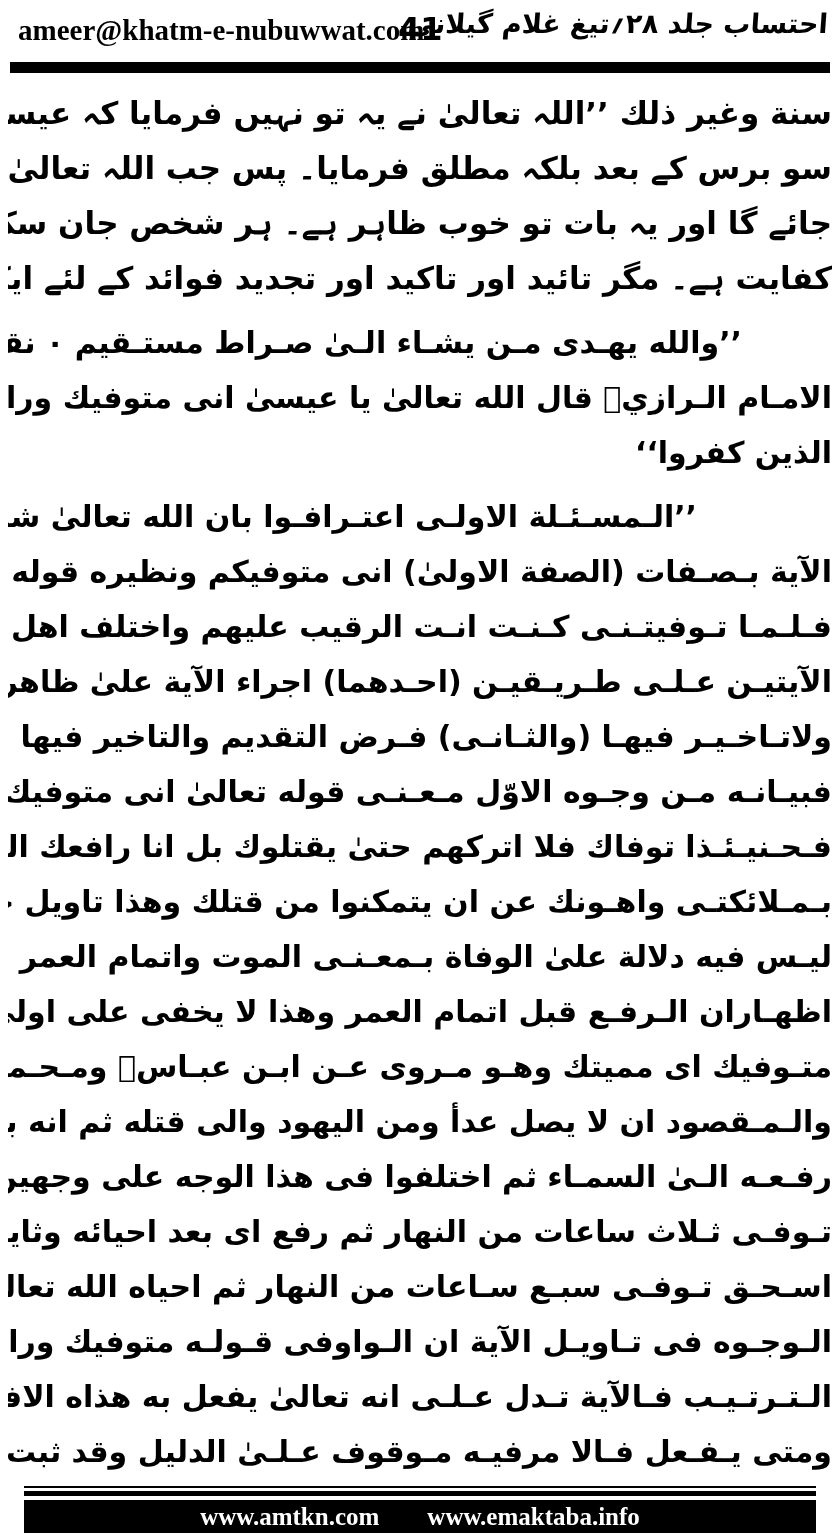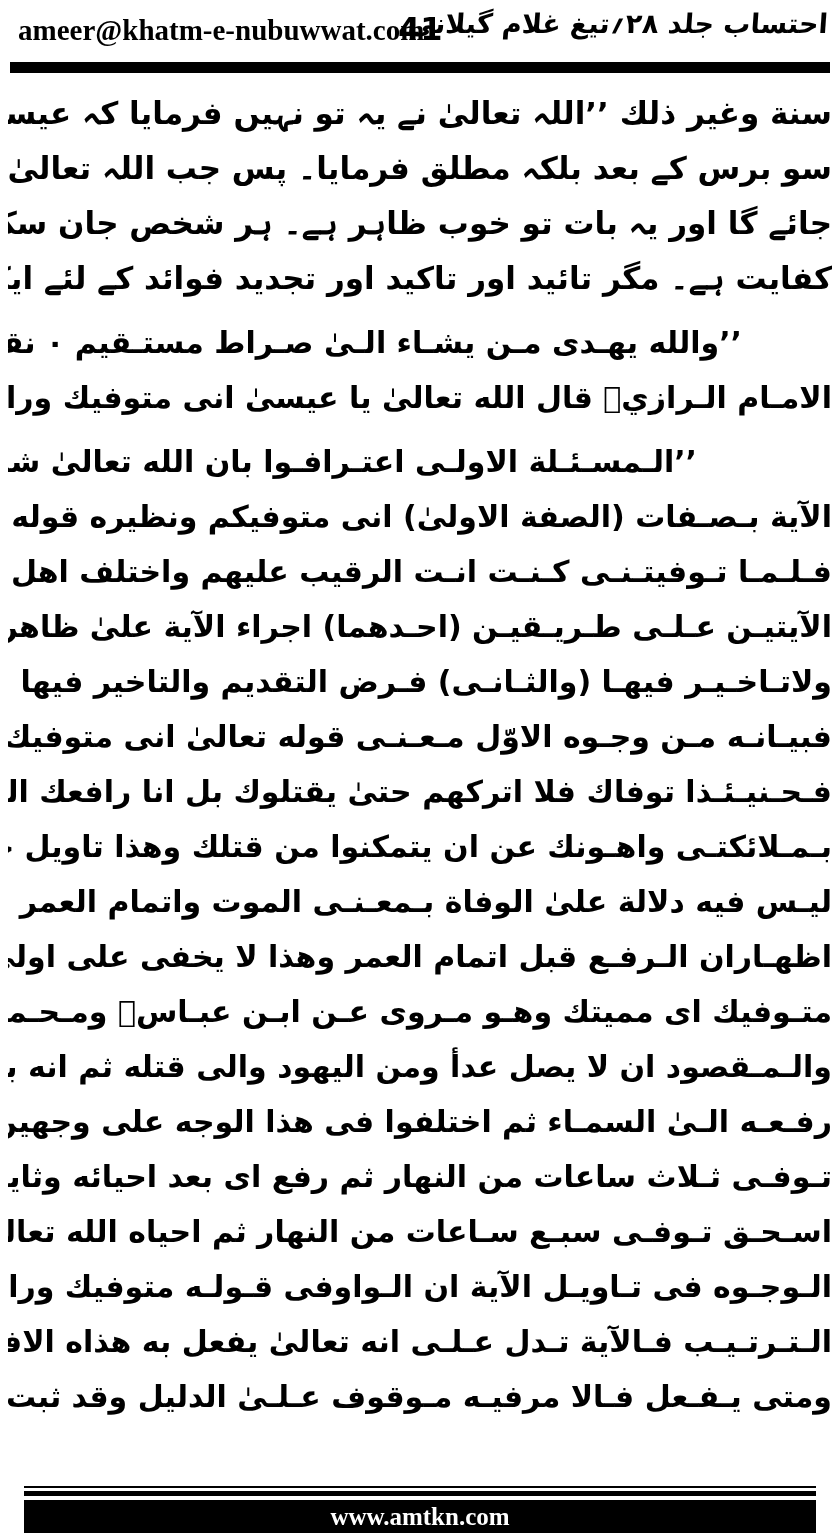--- a/index.html
+++ b/index.html
@@ -87,20 +87,21 @@
     <div class="urdu">
       <div class="tline">سنة وغير ذلك ’’اللہ تعالیٰ نے یہ تو نہیں فرمایا کہ عیسیٰ میں تجھ کو مارنے والا اب یا دس دن یا برس</div>
       <div class="tline">سو برس کے بعد بلکہ مطلق فرمایا۔ پس جب اللہ تعالیٰ ان کو مارے گا۔ ’’انی متوفیك‘‘ صادق ہو</div>
       <div class="tline">جائے گا اور یہ بات تو خوب ظاہر ہے۔ ہر شخص جان سکتا ہے۔ اگرچہ منصف کو اس تقریر سے</div>
       <div class="tline">کفایت ہے۔ مگر تائید اور تاکید اور تجدید فوائد کے لئے ایک اور تفسیر سے بھی بیان کیا جاتا ہے۔</div>
     </div>
 
     <div class="arabic">
       <div class="tline indent-sm">’’والله يهـدى مـن يشـاء الـىٰ صـراط مستـقيم ۰ نقل از تفسير كبير</div>
       <div class="tline">الامـام الـرازيؒ قال الله تعالىٰ يا عيسىٰ انى متوفيك ورافعك الىٰ ومطهرك من</div>
+      <div class="tline short">الذين كفروا‘‘</div>
     </div>
 
     <div class="arabic">
       <div class="tline indent-lg">’’الـمسـئـلة الاولـى اعتـرافـوا بان الله تعالىٰ شرف عيسىٰ فى هذه</div>
       <div class="tline">الآية بـصـفات (الصفة الاولىٰ) انى متوفيكم ونظيره قوله تعالىٰ حكاية عنه</div>
       <div class="tline">فـلـمـا تـوفيتـنـى كـنـت انـت الرقيب عليهم واختلف اهل التاويل فى هاتين</div>
       <div class="tline">الآيتيـن عـلـى طـريـقيـن (احـدهما) اجراء الآية علىٰ ظاهره من غير تقديم</div>
       <div class="tline">ولاتـاخـيـر فيهـا (والثـانـى) فـرض التقديم والتاخير فيها ما الطريق الاول</div>
       <div class="tline">فبيـانـه مـن وجـوه الاوّل مـعـنـى قوله تعالىٰ انى متوفيك اى انى متم عمرك</div>
       <div class="tline">فـحـنيـئـذا توفاك فلا اتركهم حتىٰ يقتلوك بل انا رافعك الىٰ سمائ ومقربك</div>
@@ -116,15 +117,16 @@
       <div class="tline">الـتـرتـيـب فـالآية تـدل عـلـى انه تعالىٰ يفعل به هذاه الافعال فاما كيف يفعل</div>
       <div class="tline">ومتى يـفـعل فـالا مرفيـه مـوقوف عـلـىٰ الدليل وقد ثبت بالدليل انه حى</div>
     </div>
 
   </div>
 
   <div class="footer-rule-thin"></div>
   <div class="footer-rule-thick"></div>
   <div class="footer-bar">
     <span>www.amtkn.com</span>
+    <span>www.emaktaba.info</span>
   </div>
 
 </div>
 
 </body></html>

